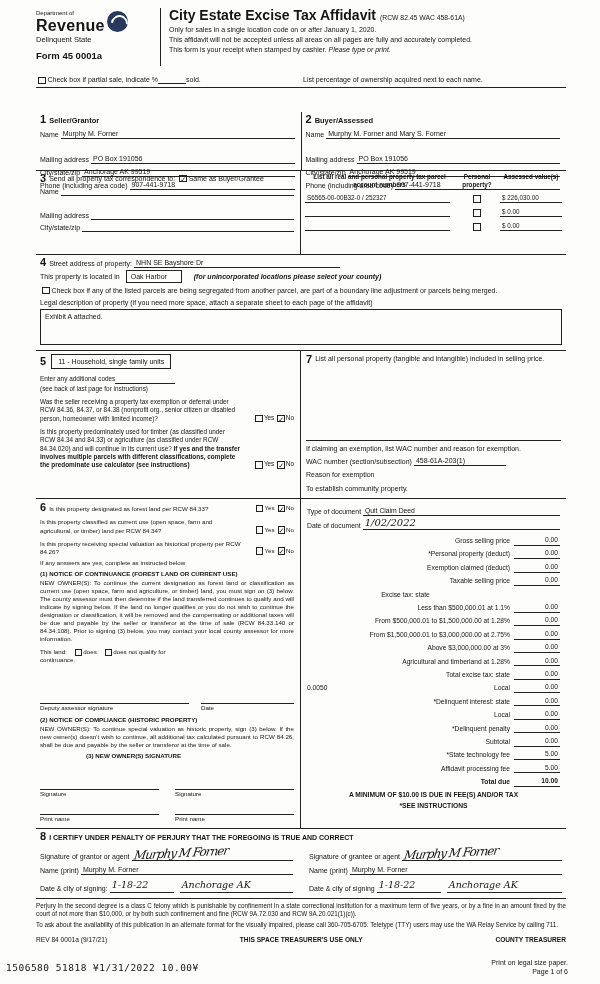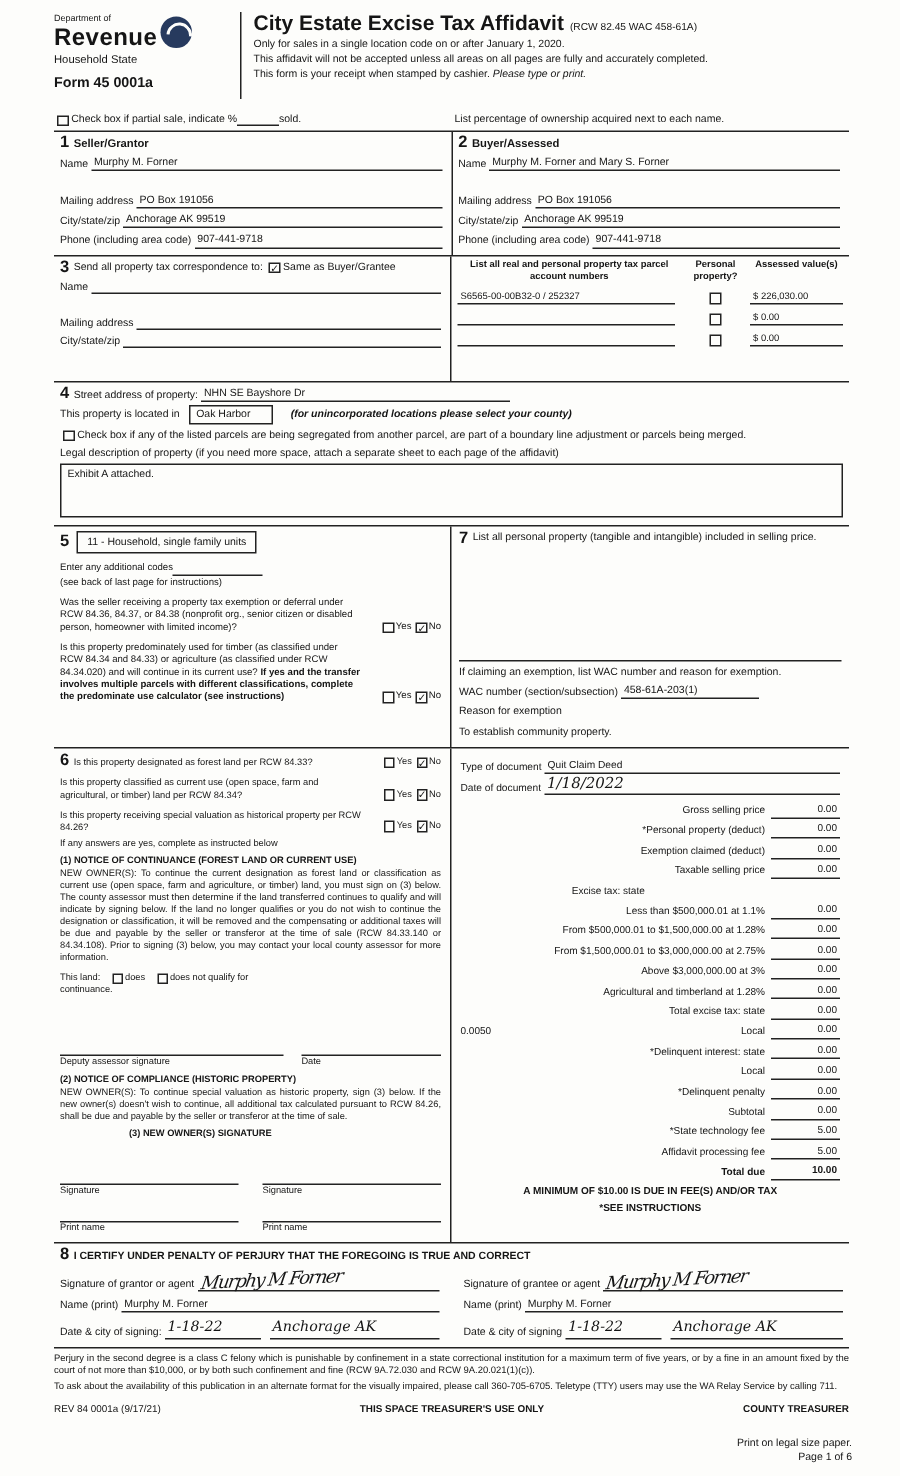--- a/index.html
+++ b/index.html
@@ -31,21 +31,21 @@
 .vline{width:1px;background:#222;height:58px;margin:2px 8px 0 0;flex:none;}
 .title-row{display:flex;align-items:baseline;gap:4px;}
 .title{font-size:14px;font-weight:bold;white-space:nowrap;}
 .title-rcw{font-size:6.8px;}
 .note{font-size:7px;margin-top:1px;}
 
 .partial-row{display:flex;align-items:flex-end;margin:3px 0;}
 .partial-right{margin-left:auto;width:263px;}
 
 .sect12{display:flex;border-top:1px solid #222;border-bottom:1px solid #222;height:84px;}
-.half{flex:1;padding:2px 6px 2px 4px;min-width:0;}
+.half{flex:1;padding:2px 6px 2px 4px;min-width:0;margin-top:24px;}
 .half.lft{border-right:1px solid #222;}
 .fieldrow{display:flex;align-items:flex-end;margin-top:3px;}
 .namegap{margin-bottom:15px;}
 
 .sect3{display:flex;border-bottom:1px solid #222;height:84px;}
 .sect3 .lft{width:265px;flex:none;border-right:1px solid #222;padding:2px 6px 2px 4px;}
 .sect3 .rgt{flex:1;padding:2px 4px;min-width:0;}
 .s3head{display:flex;align-items:center;}
 .s3head .cb{margin-left:4px;}
 .ptable{font-size:6.3px;line-height:1.25;}
@@ -143,21 +143,21 @@
 
   <div class="header">
     <div class="agency">
       <div class="agency-top">
         <div>
           <div class="dept-small">Department of</div>
           <div class="dept-big">Revenue</div>
         </div>
         <div class="logo"></div>
       </div>
-      <div class="dept-state">Household State</div>
+      <div class="dept-state">Delinquent State</div>
       <div class="form-no">Form 45 0001a</div>
     </div>
     <div class="vline"></div>
     <div class="title-block">
       <div class="title-row">
         <span class="title">City Estate Excise Tax Affidavit</span>
         <span class="title-rcw">(RCW 82.45 WAC 458-61A)</span>
       </div>
       <div class="note">Only for sales in a single location code on or after January 1, 2020.</div>
       <div class="note">This affidavit will not be accepted unless all areas on all pages are fully and accurately completed.</div>
@@ -400,21 +400,21 @@
           <span>Print name</span>
         </div>
     </div>
     <div class="rgt">
       <div class="docrow">
           <span class="lab">Type of document</span>
           <span class="uline">Quit Claim Deed</span>
         </div>
       <div class="docrow">
           <span class="lab">Date of document</span>
-          <span class="uline hand handbig">1/18/2022</span>
+          <span class="uline hand handbig">1/02/2022</span>
         </div>
       <div id="tax-rows" class="taxrows">
           <div class="taxrow">
     <span class="taxpre"></span>
     <span class="taxlab">Gross selling price</span>
     <span class="taxval">0.00</span>
   </div>
           <div class="taxrow">
     <span class="taxpre"></span>
     <span class="taxlab">*Personal property (deduct)</span>
@@ -550,18 +550,19 @@
     </div>
   </div>
 
   <div class="perjury">Perjury in the second degree is a class C felony which is punishable by confinement in a state correctional institution for a maximum term of five years, or by a fine in an amount fixed by the court of not more than $10,000, or by both such confinement and fine (RCW 9A.72.030 and RCW 9A.20.021(1)(c)).</div>
   <div class="perjury">To ask about the availability of this publication in an alternate format for the visually impaired, please call 360-705-6705. Teletype (TTY) users may use the WA Relay Service by calling 711.</div>
   <div class="footrow">
     <span>REV 84 0001a (9/17/21)</span>
     <span class="b">THIS SPACE TREASURER'S USE ONLY</span>
     <span class="b">COUNTY TREASURER</span>
   </div>
+  <div class="stamp">1506580 51818 ¥1/31/2022 10.00¥</div>
   <div class="pagenote">
     <div>Print on legal size paper.</div>
     <div>Page 1 of 6</div>
   </div>
 
 </div>
 
 </body></html>

